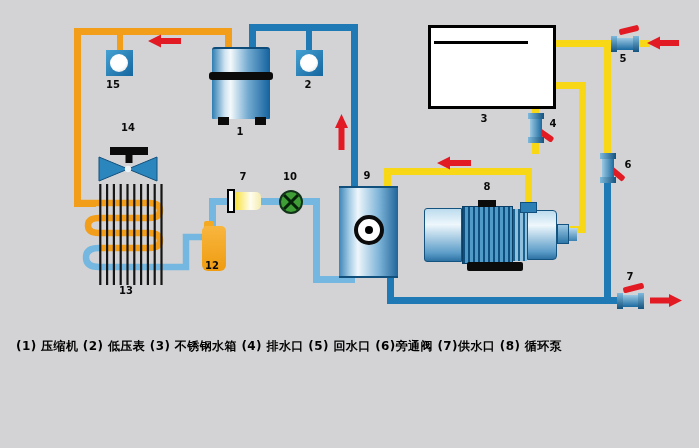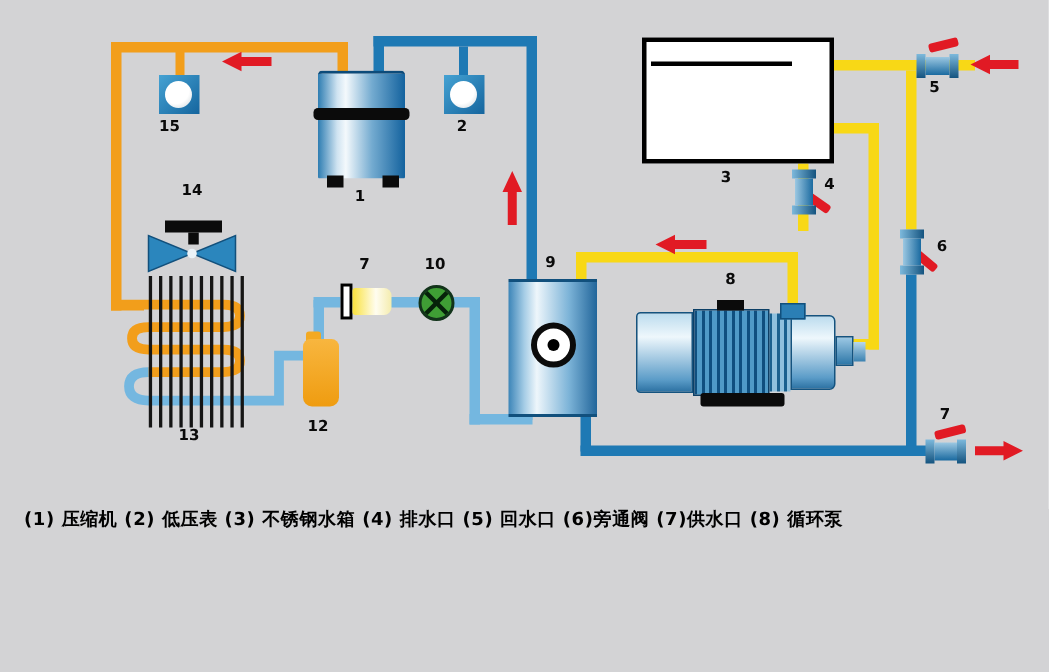--- a/index.html
+++ b/index.html
@@ -225,21 +225,21 @@
   <div class="valve" style="left:617px;top:293px;width:27px;height:16px;">
     <div class="hd" style="width:21px;left:6px;top:-8px;transform:rotate(-14deg);"></div>
     <div class="fl" style="left:0;top:0;width:6px;height:16px;"></div>
     <div class="fl" style="left:21px;top:0;width:6px;height:16px;"></div>
     <div class="bd" style="left:6px;top:2px;width:15px;height:12px;"></div>
   </div>
 
   <div class="lbl" style="left:113px;top:80px;">15</div>
   <div class="lbl" style="left:128px;top:123px;">14</div>
   <div class="lbl" style="left:126px;top:286px;">13</div>
-  <div class="lbl" style="left:212px;top:280px;">12</div>
+  <div class="lbl" style="left:212px;top:261px;">12</div>
   <div class="lbl" style="left:243px;top:172px;">7</div>
   <div class="lbl" style="left:290px;top:172px;">10</div>
   <div class="lbl" style="left:240px;top:127px;">1</div>
   <div class="lbl" style="left:308px;top:80px;">2</div>
   <div class="lbl" style="left:367px;top:171px;">9</div>
   <div class="lbl" style="left:484px;top:114px;">3</div>
   <div class="lbl" style="left:553px;top:119px;">4</div>
   <div class="lbl" style="left:623px;top:54px;">5</div>
   <div class="lbl" style="left:487px;top:182px;">8</div>
   <div class="lbl" style="left:628px;top:160px;">6</div>

